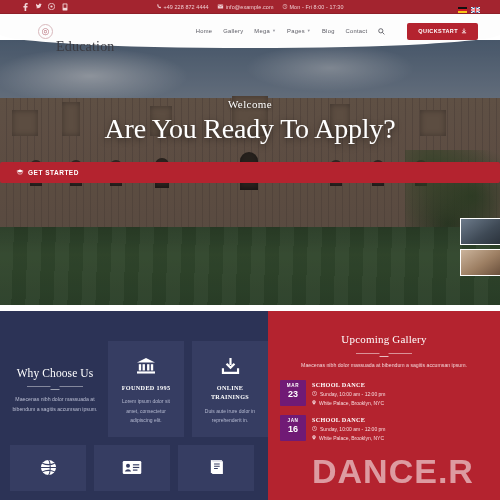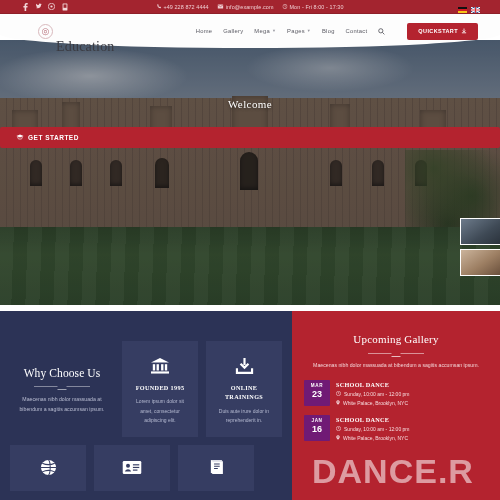--- a/index.html
+++ b/index.html
@@ -173,21 +173,21 @@
   .thumb {
     width: 40px; height: 27px; border: 1.5px solid #fff;
     border-right: none; overflow: hidden;
   }
   .thumb.one { background: linear-gradient(145deg,#6d7b8b,#3f4a56 60%,#2b333c); }
   .thumb.two { background: linear-gradient(145deg,#cbb49c,#9d7f63 55%,#6a503c); }
 
   
   .lower { position:absolute; left:0; right:0; top: 311px; bottom:0; display:flex; }
   .why-panel {
-    width: 292px; background:#2c3356; position:relative;
+    width: 268px; background:#2c3356; position:relative;
     padding: 26px 0 8px 0;
   }
   .why-inner { display:flex; align-items:flex-start; }
   .why-head { width: 112px; padding-left: 12px; text-align:center; padding-top: 30px; }
   .why-title {
     font-family:"Liberation Serif", serif;
     color:#fff; font-size: 11.5px; letter-spacing:.1px; white-space:nowrap;
   }
   .divider {
     width: 56px; height:1px; background: rgba(255,255,255,.42);
@@ -393,20 +393,21 @@
       <div class="b-window" style="position:absolute;left:330px;top:120px;width:12px;height:26px;background:#3c3026;border-radius:6px 6px 0 0;"></div>
       <div class="b-window" style="position:absolute;left:372px;top:120px;width:12px;height:26px;background:#3c3026;border-radius:6px 6px 0 0;"></div>
       <div class="b-window" style="position:absolute;left:415px;top:120px;width:12px;height:26px;background:#3c3026;border-radius:6px 6px 0 0;"></div>
     </div>
     <div class="ivy"></div>
     <div class="lawn"></div>
     <div class="hero-tint"></div>
 
     <div class="hero-content">
       <div class="welcome">Welcome</div>
+      <div class="headline">Are You Ready To Apply?</div>
       <div class="cta">
         <span>
           <svg width="8" height="6" viewBox="0 0 9 7">
               <path d="M4.5.5L8.7 2.3 4.5 4.1.3 2.3z" fill="#fff"></path>
               <path d="M2 3.1v1.7c0 .6 1.1 1.1 2.5 1.1S7 5.4 7 4.8V3.1" fill="none" stroke="#fff" stroke-width=".8"></path>
             </svg>
         </span>
         <span>GET STARTED</span>
       </div>
     </div>

